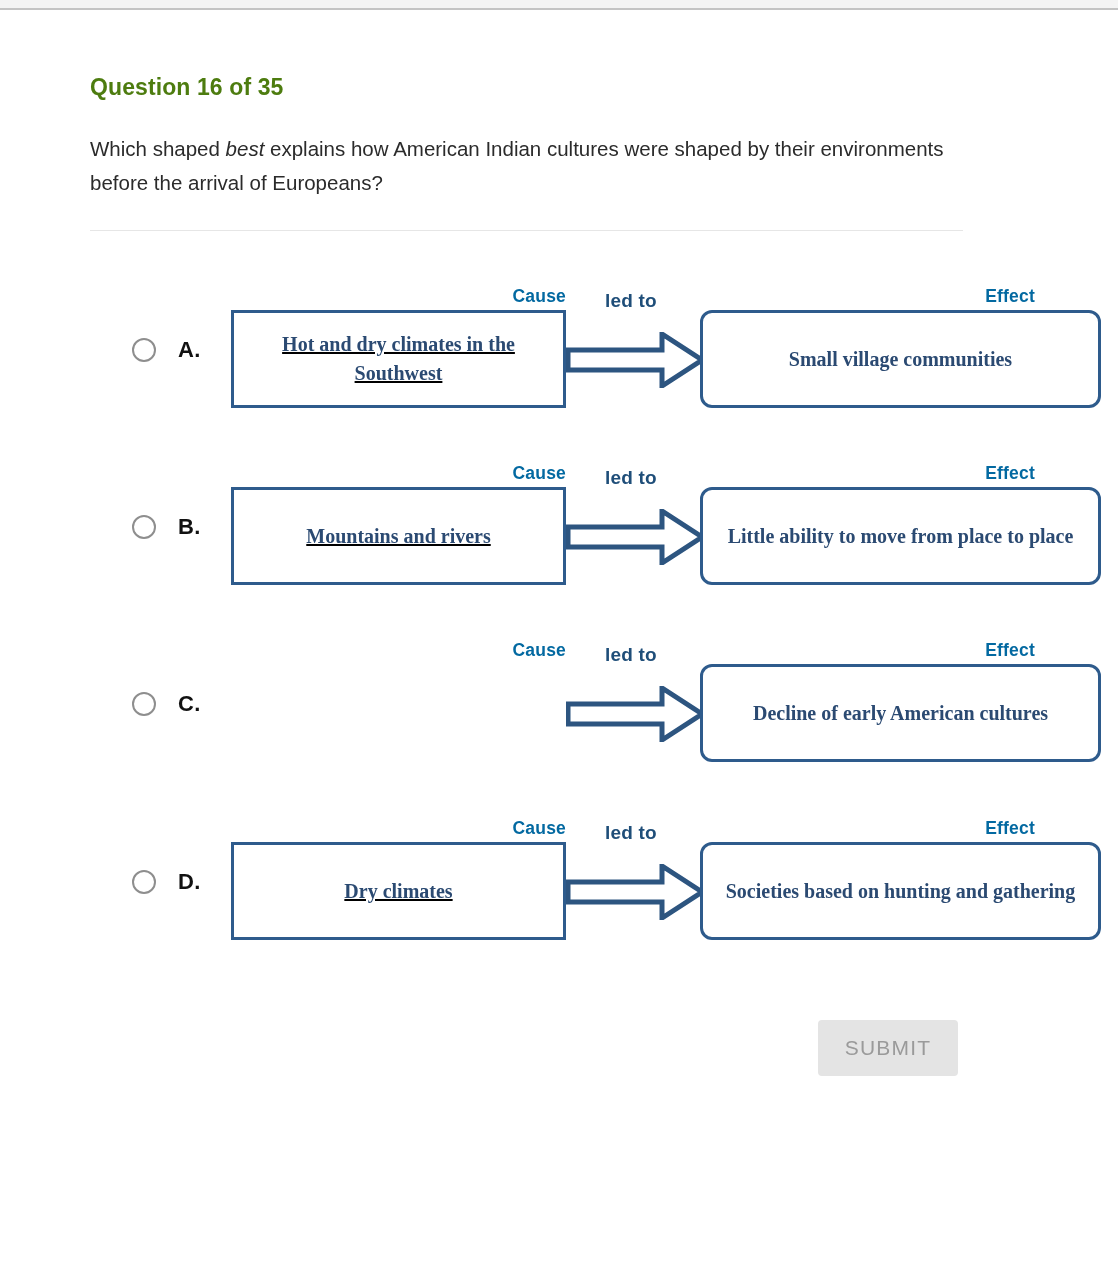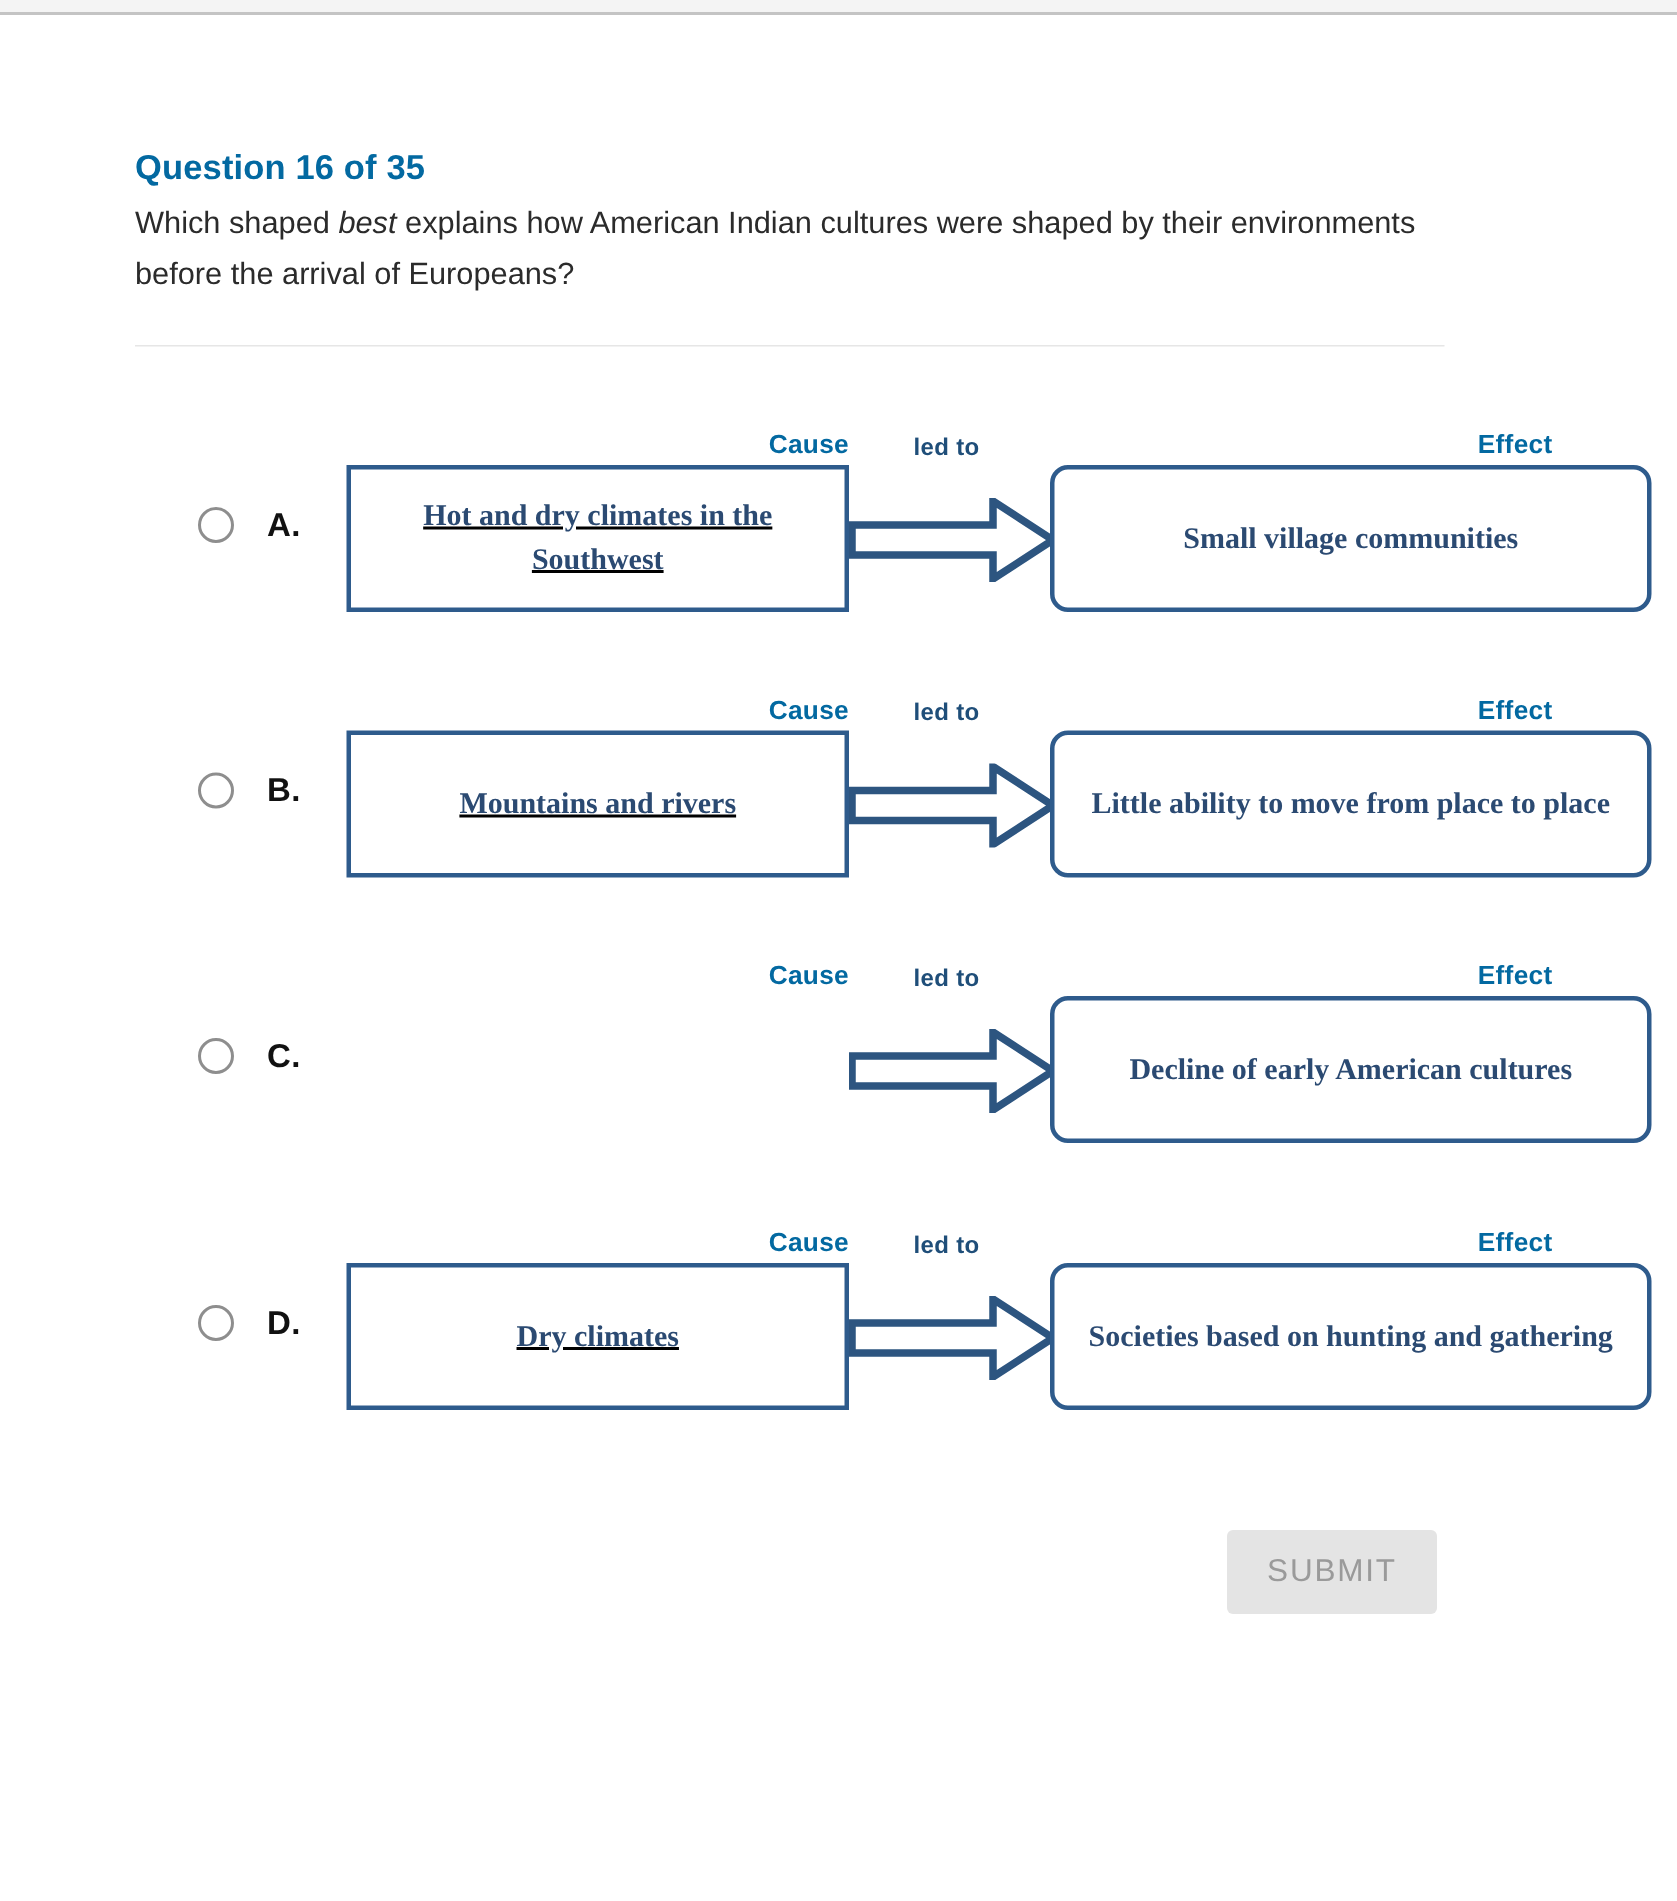--- a/index.html
+++ b/index.html
@@ -35,23 +35,22 @@
     top: 12px;
     width: 1118px;
   }
 
   .page-title {
     position: absolute;
     left: 90px;
     top: 62px;
     font-size: 23px;
     font-weight: bold;
-    color: #0369a1;
+    color: #4d7c0f;
     letter-spacing: 0.1px;
-    margin-top: 24px;
   }
 
   .question-text {
     position: absolute;
     left: 90px;
     top: 120px;
     width: 870px;
     font-size: 20.5px;
     line-height: 34px;
     color: #2b2b2b;
@@ -148,21 +147,21 @@
     height: 56px;
   }
   .arrow-wrap svg { display: block; }
 
   .led-to {
     position: absolute;
     left: 566px;
     top: 10px;
     width: 130px;
     text-align: center;
-    font-size: 16px;
+    font-size: 19px;
     font-weight: bold;
     color: #1f4e79;
     letter-spacing: 0.2px;
   }
 
   
   .submit-button {
     position: absolute;
     left: 818px;
     top: 1008px;

